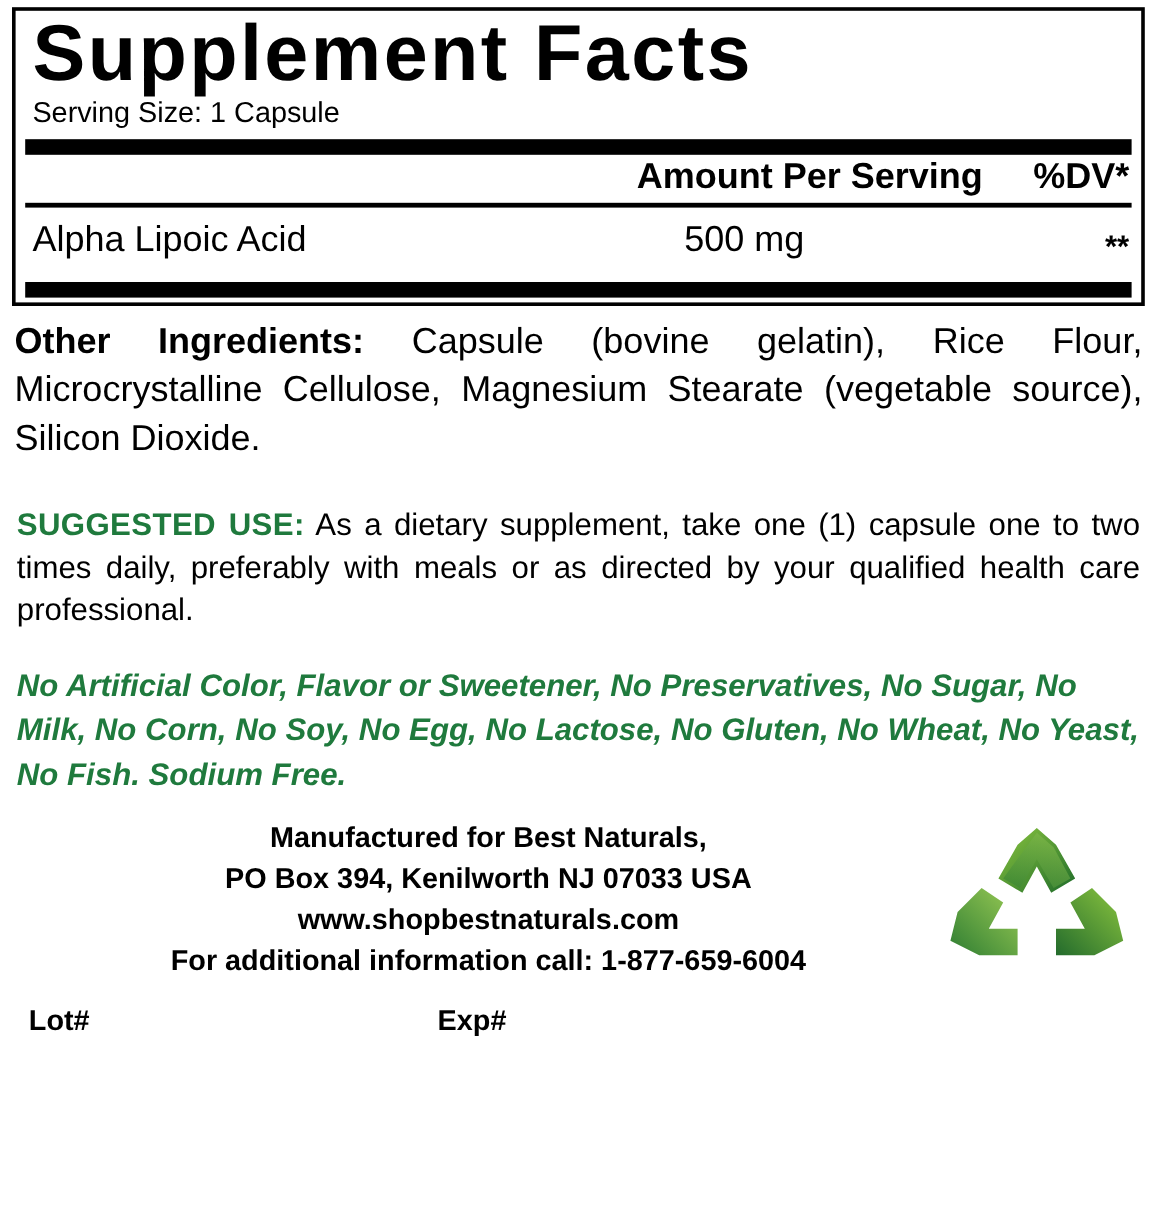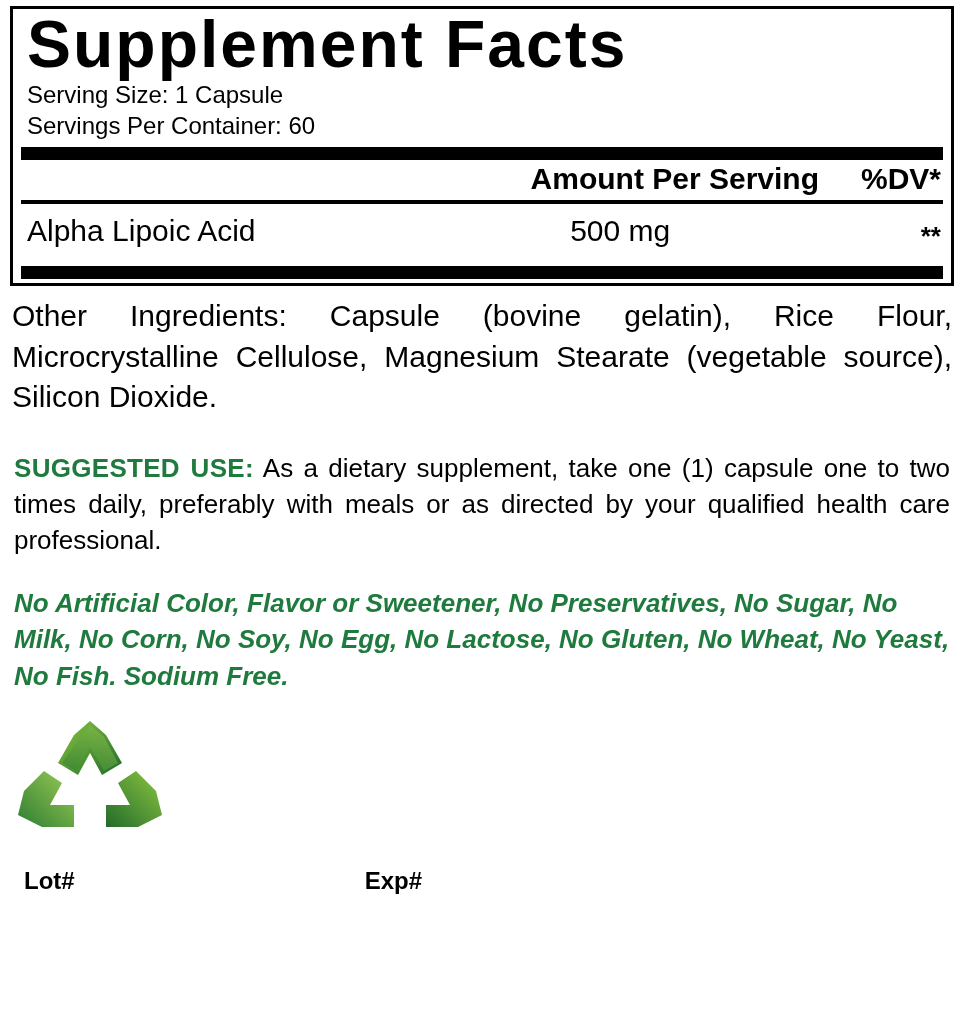--- a/index.html
+++ b/index.html
@@ -84,21 +84,21 @@
     margin: 4px 0 2px 6px;
   }
 
   
   .other-ing {
     font-size: 30px;
     line-height: 1.34;
     margin: 10px 2px 0 2px;
     text-align: justify;
   }
-  .other-ing b { font-weight: normal; }
+  .other-ing b { font-weight: bold; }
 
   
   .suggested {
     font-size: 26px;
     line-height: 1.38;
     margin: 34px 4px 0 4px;
     text-align: justify;
   }
   .suggested .label {
     color: #1f7a3d;
@@ -146,21 +146,20 @@
 </head>
 <body>
 
 <div class="page">
 
   <div class="sf-panel">
 
     <div class="sf-title">Supplement Facts</div>
 
     <div class="sf-serving">Serving Size: 1 Capsule</div>
-    <div class="sf-serving">Servings Per Container: 60</div>
 
     <div class="rule-thick"></div>
 
     <div class="sf-head-row">
       <div class="sf-head-amount">Amount Per Serving</div>
       <div class="sf-head-dv">%DV*</div>
     </div>
 
     <div class="rule-thin"></div>
 
@@ -178,20 +177,26 @@
     <b>Other Ingredients:</b><span> Capsule (bovine gelatin), Rice Flour, Microcrystalline Cellulose, Magnesium Stearate (vegetable source), Silicon Dioxide.</span>
   </div>
 
   <div class="suggested">
     <span class="label">SUGGESTED USE:</span><span> As a dietary supplement, take one (1) capsule one to two times daily, preferably with meals or as directed by your qualified health care professional.</span>
   </div>
 
   <div class="claims">No Artificial Color, Flavor or Sweetener, No Preservatives, No Sugar, No Milk, No Corn, No Soy, No Egg, No Lactose, No Gluten, No Wheat, No Yeast, No Fish. Sodium Free.</div>
 
   <div class="manu-wrap">
+    <div class="manu">
+      <div>Manufactured for Best Naturals,</div>
+      <div>PO Box 394, Kenilworth NJ 07033 USA</div>
+      <div>www.shopbestnaturals.com</div>
+      <div>For additional information call: 1-877-659-6004</div>
+    </div>
 
     <div class="recycle">
       <svg width="160" height="140" viewBox="0 0 160 140" aria-hidden="true">
         <defs>
           <linearGradient id="g1" x1="0" y1="0" x2="1" y2="1">
             <stop offset="0%" stop-color="#8cc63f"></stop>
             <stop offset="100%" stop-color="#1e6b2a"></stop>
           </linearGradient>
           <linearGradient id="g2" x1="0" y1="1" x2="1" y2="0">
             <stop offset="0%" stop-color="#2e7d32"></stop>

